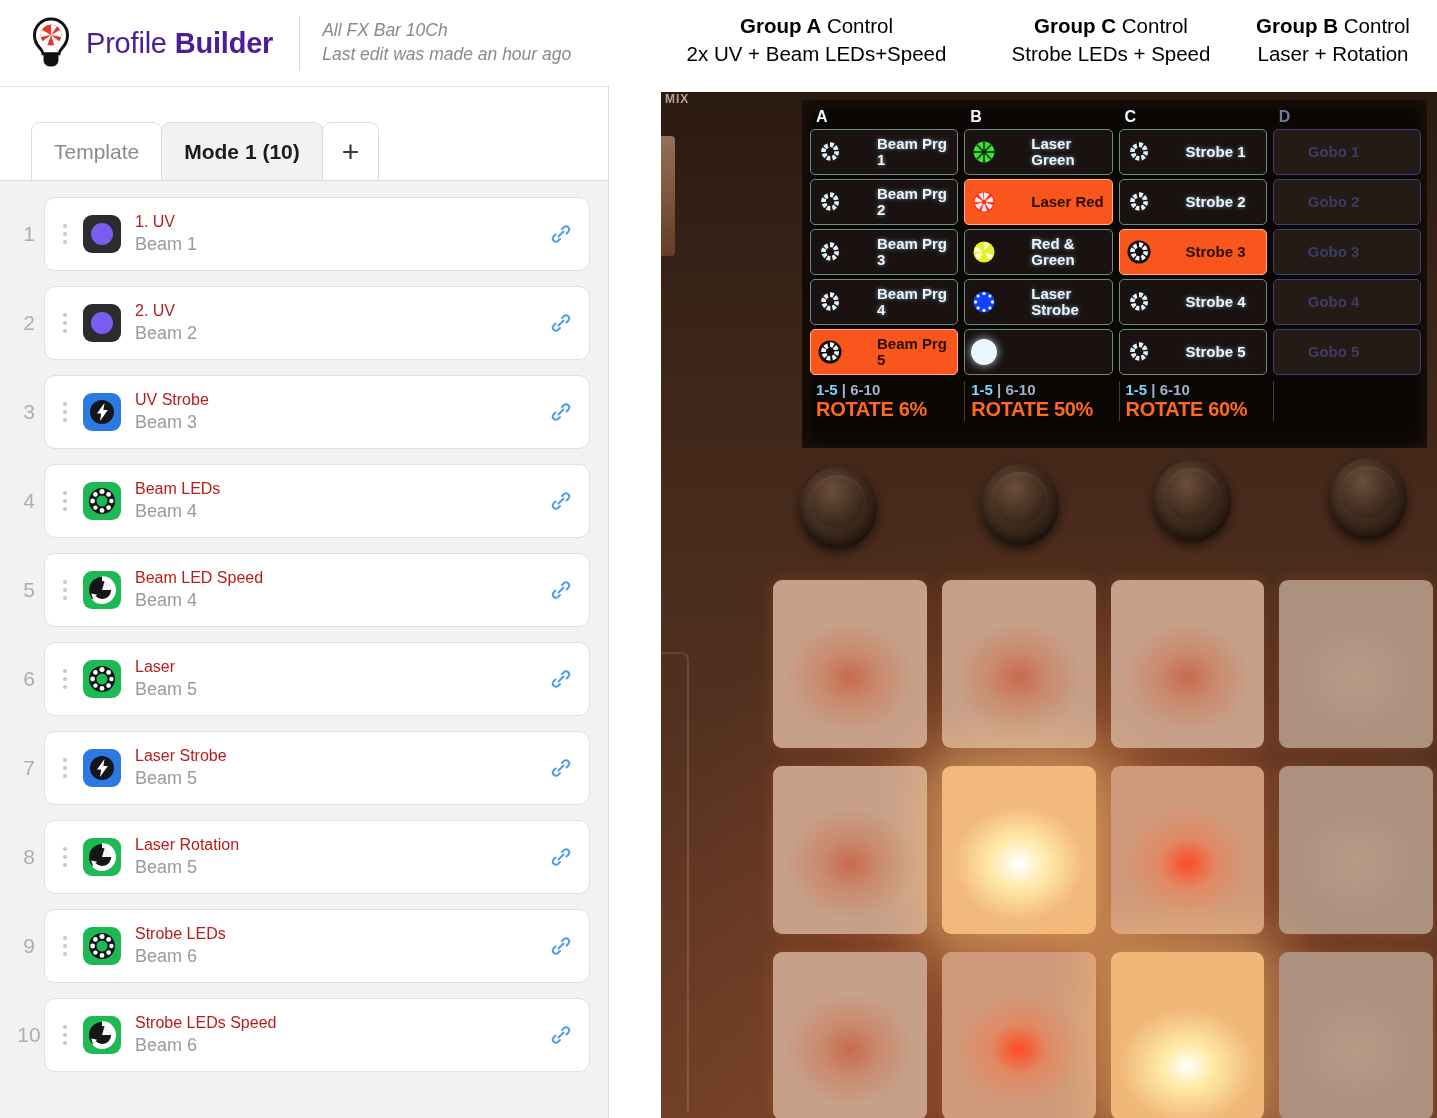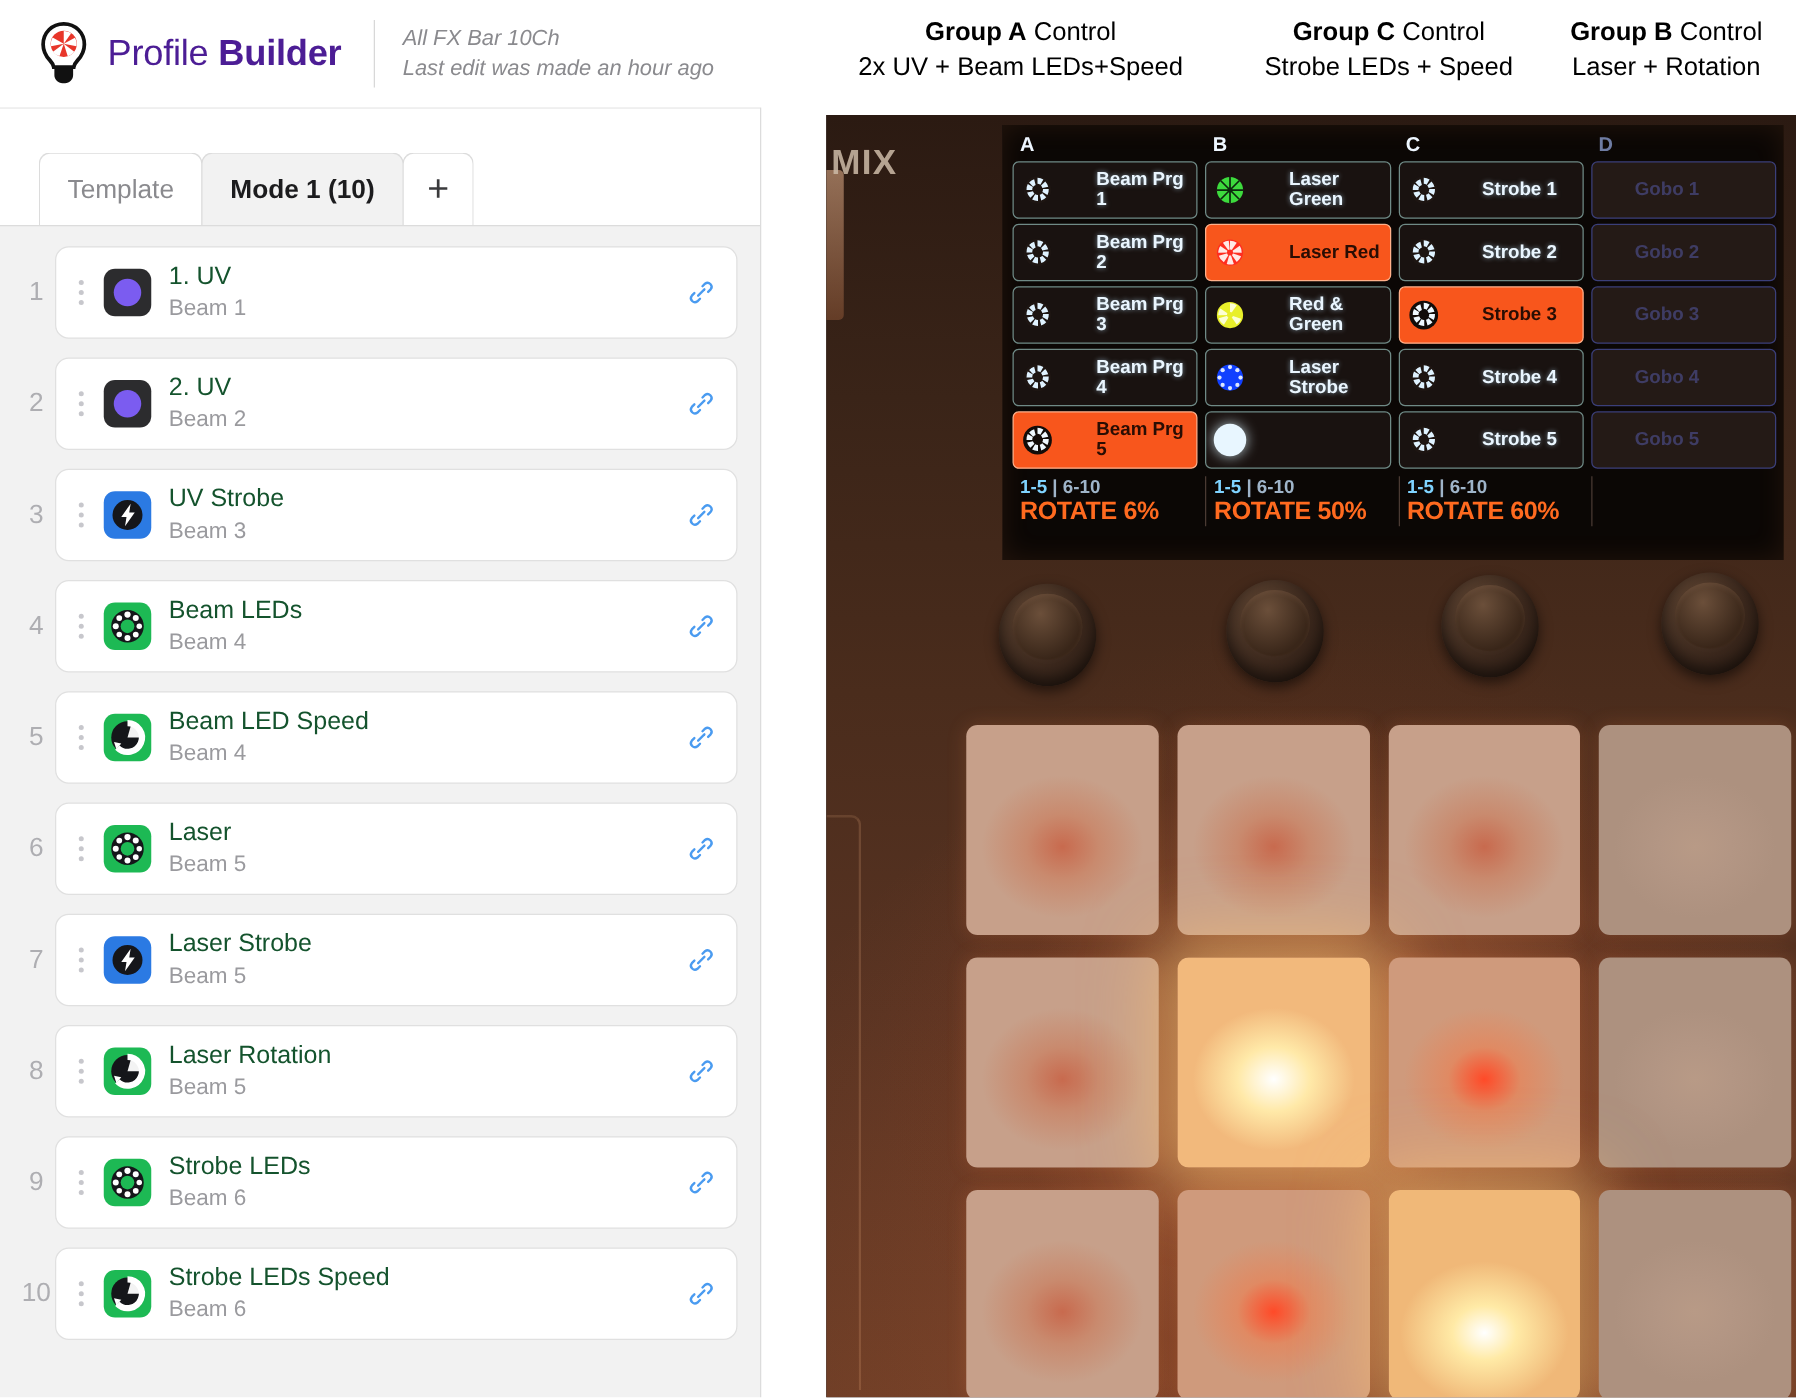--- a/index.html
+++ b/index.html
@@ -103,21 +103,21 @@
   .row-icon {
     width: 38px; height: 38px; flex: 0 0 auto;
     border-radius: 9px; margin-left: 10px;
     display: flex; align-items: center; justify-content: center;
     overflow: hidden;
   }
   .row-icon.uv   { background: #2c2c2e; }
   .row-icon.strobe { background: #2b7ae3; }
   .row-icon.green  { background: #1db954; }
   .row-text { margin-left: 14px; flex: 1 1 auto; min-width: 0; }
-  .row-name { font-size: 20px; color: #14532d; line-height: 1.2; }
+  .row-name { font-size: 16px; color: #b91c1c; line-height: 1.2; }
   .row-sub  { font-size: 18px; color: #9a9a9e; line-height: 1.3; margin-top: 2px; }
   .link-icon { flex: 0 0 auto; width: 24px; height: 24px; cursor: pointer; }
 
   .pane-divider { position:absolute; left:608px; top:86px; width:1px; height:1032px; background:#dcdcdc; }
 
   
   .right-pane { position: absolute; left: 640px; top: 0; width: 797px; height: 804px; background:#fff; }
   .group-labels {
     position: absolute; left: 0; top: 12px; width: 797px; height: 64px;
     display: flex; align-items: flex-start;
@@ -138,22 +138,22 @@
     background: #1a0d08;
   }
   .photo-body {
     position: absolute; inset: 0;
     background:
       radial-gradient(ellipse 60% 45% at 52% 74%, rgba(255,150,90,0.40) 0%, rgba(120,50,25,0.12) 55%, rgba(0,0,0,0) 78%),
       radial-gradient(ellipse 90% 70% at 50% 95%, rgba(190,90,50,0.35) 0%, rgba(0,0,0,0) 70%),
       linear-gradient(180deg, #2b1a12 0%, #3a2418 22%, #4a2c1c 45%, #583322 70%, #6b3d26 100%);
   }
   .mix-label {
-    position: absolute; left: 4px; top: 22px;
-    font-size: 28px; font-weight: 700; color: #cdbba8;
+    position: absolute; left: 4px; top: 0;
+    font-size: 12px; font-weight: 700; color: #cdbba8;
     letter-spacing: 1px; opacity: 0.85;
   }
   .side-strip {
     position: absolute; left: 0px; top: 44px; width: 14px; height: 120px;
     background: linear-gradient(180deg, #e8b48f, #8a5334);
     opacity: 0.55;
     border-radius: 0 4px 4px 0;
   }
   .left-rail {
     position: absolute; left: 0px; top: 560px; width: 28px; height: 460px;

